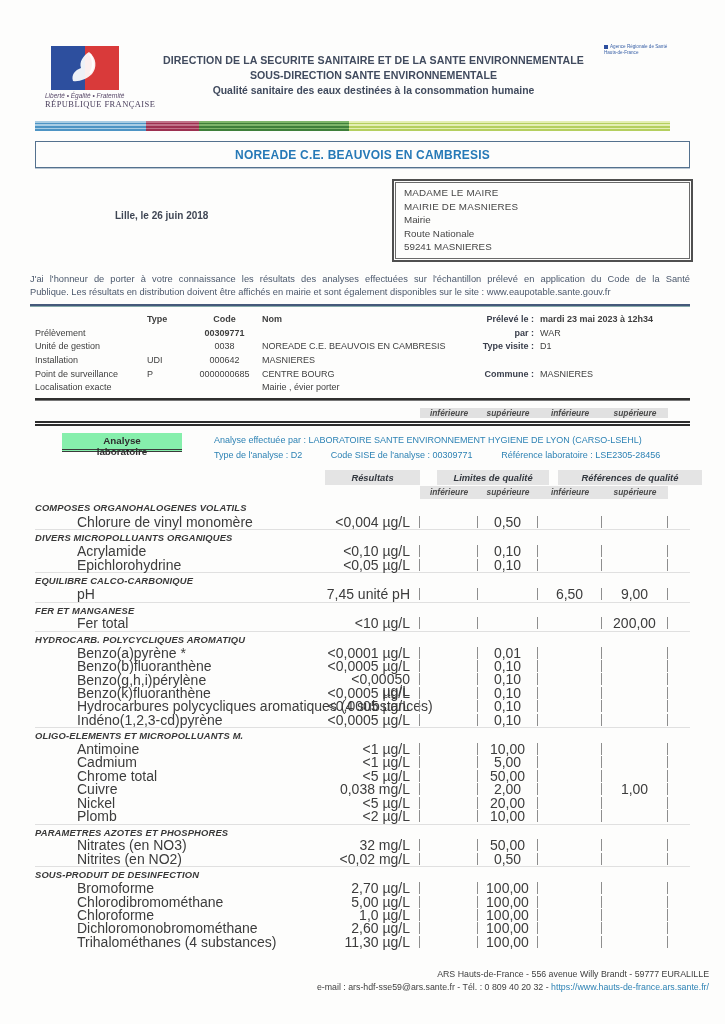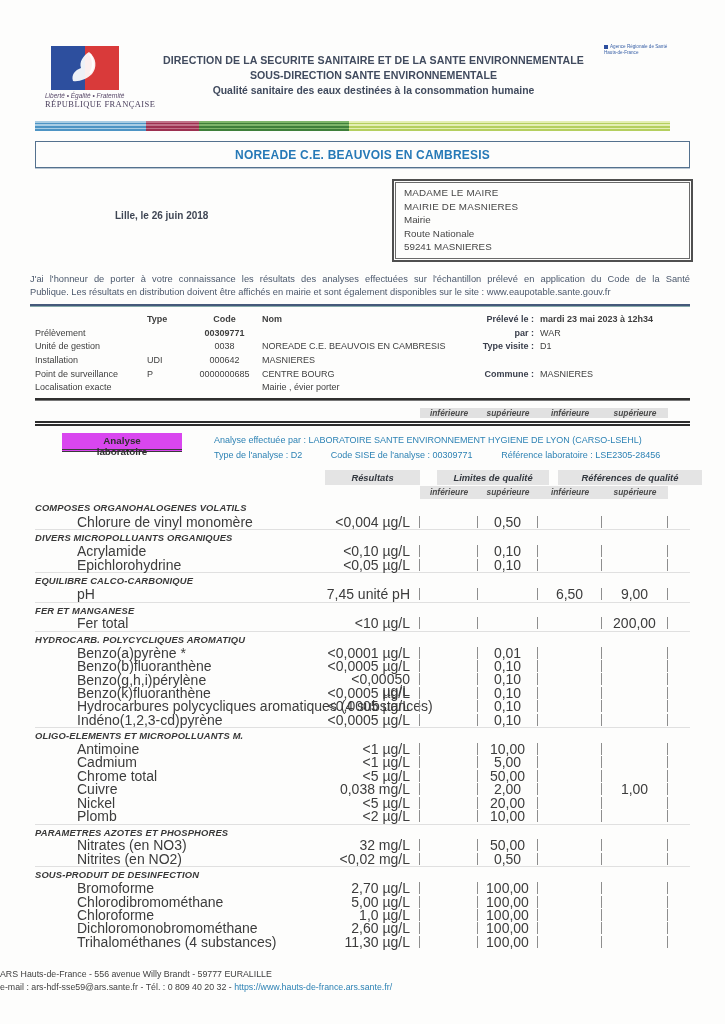--- a/index.html
+++ b/index.html
@@ -79,21 +79,21 @@
   .c-ri  { width:64px;  flex:none; text-align:center; }
   .c-rs  { width:66px;  flex:none; text-align:center; }
   .c-tail{ width:27px;  flex:none; }
 
   .prestrip { margin-top:5px; height:13px; font-size:8.4px; font-style:italic; font-weight:bold; color:#4c4c4c; }
   .prestrip .g { background:#e1e1e1; }
   .rule-double { margin:2px 0 0 0; width:655px; height:5px;
                  background:linear-gradient(#2d2d2d 0 2px, transparent 2px 3px, #2d2d2d 3px 5px); }
 
   .labrow { display:flex; margin-top:7px; }
-  .lab-box { margin-left:27px; width:120px; flex:none; background:#d946ef; text-align:center;
+  .lab-box { margin-left:27px; width:120px; flex:none; background:#86efac; text-align:center;
              font-size:9.8px; font-weight:bold; color:#2e2e2e; padding:2px 16px 3px;
              border-bottom:3px double #3a3a3a; height:19px; }
   .lab-text { margin-left:32px; font-size:9px; color:#2d82b4; line-height:15px; }
   .lab-text .row2 span { margin-right:26px;text-align:right; }
 
   .hdr1 { margin-top:7px; height:15px; font-size:9.4px; font-weight:bold; font-style:italic; color:#33383f; }
   .hdr1 .hres, .hdr1 .hlim, .hdr1 .href { background:#e4e4e4; text-align:center; line-height:15px; }
   .hdr1 .hres { width:95px; flex:none; }
   .hdr1 .hlim { width:112px; flex:none; margin-left:17px; }
   .hdr1 .href { width:144px; flex:none; margin-left:9px; }
@@ -103,21 +103,21 @@
   .sect { font-size:9.4px; font-weight:bold; font-style:italic; color:#383838; letter-spacing:.15px;
           height:15px; line-height:15px; border-top:1px solid #e0e0e0; margin-top:1px; }
   .sect:first-child { border-top:none; }
   .prow.data { height:13.4px; font-size:14px; color:#3c3c3c; }
   .prow.data .c-name { padding-left:42px; white-space:nowrap; }
   .prow.data .c-res  { border-right:1px solid #8e8e8e; height:12px; line-height:12px; }
   .prow.data .c-li, .prow.data .c-ls, .prow.data .c-ri, .prow.data .c-rs
        { border-right:1px solid #8e8e8e; height:12px; line-height:12px; }
 
   
-  .footer { position:absolute; left:0; right:0; bottom:32px; text-align:left; }
+  .footer { position:absolute; left:0; right:16px; bottom:32px; text-align:right; }
   .footer .f1 { font-size:8.8px; color:#3e3e3e; }
   .footer .f2 { font-size:8.8px; color:#3e3e3e; margin-top:3px; }
   .footer a { color:#2d82b4; text-decoration:none; }
 </style>
 </head>
 <body>
 
 <div class="page">
 
   <div class="header">

